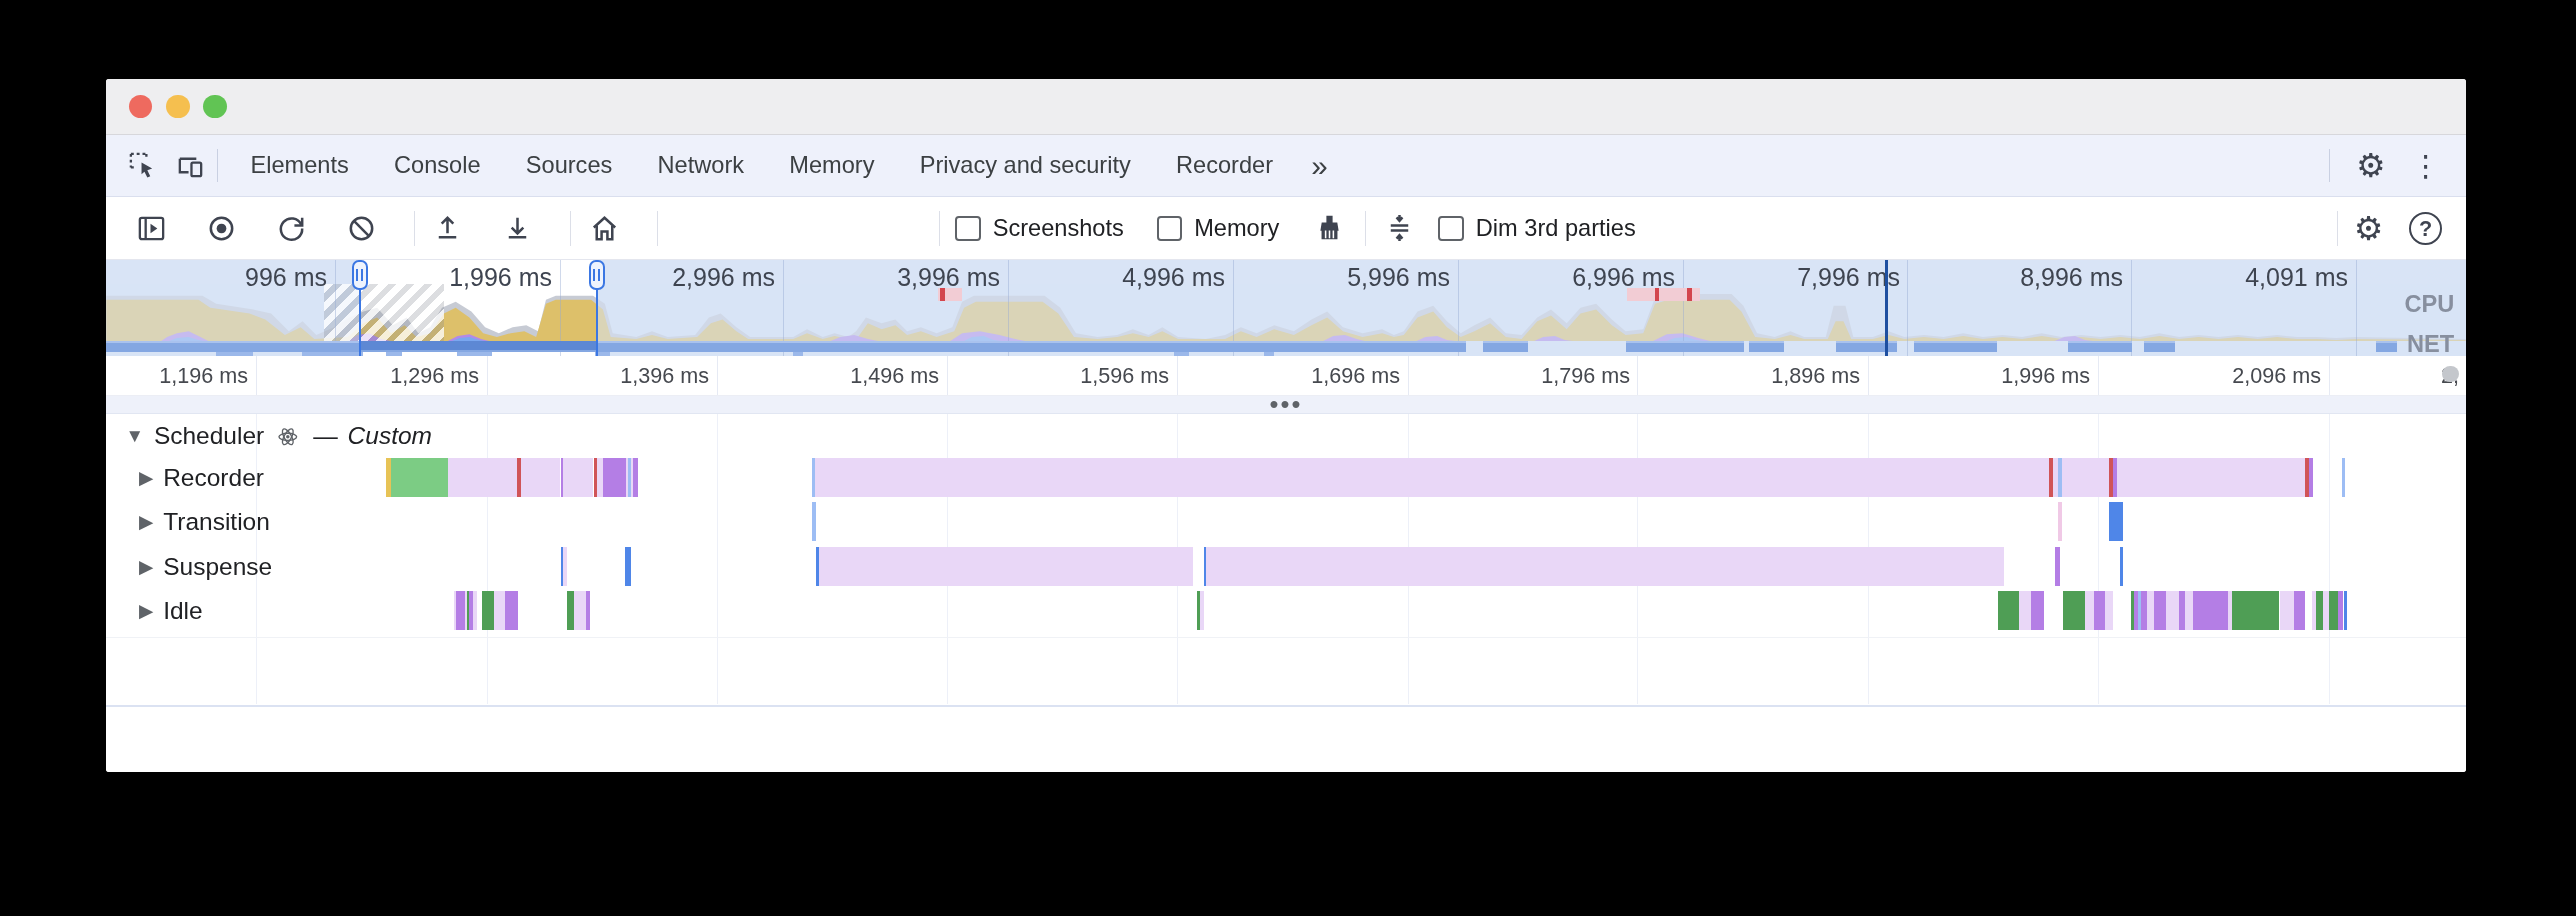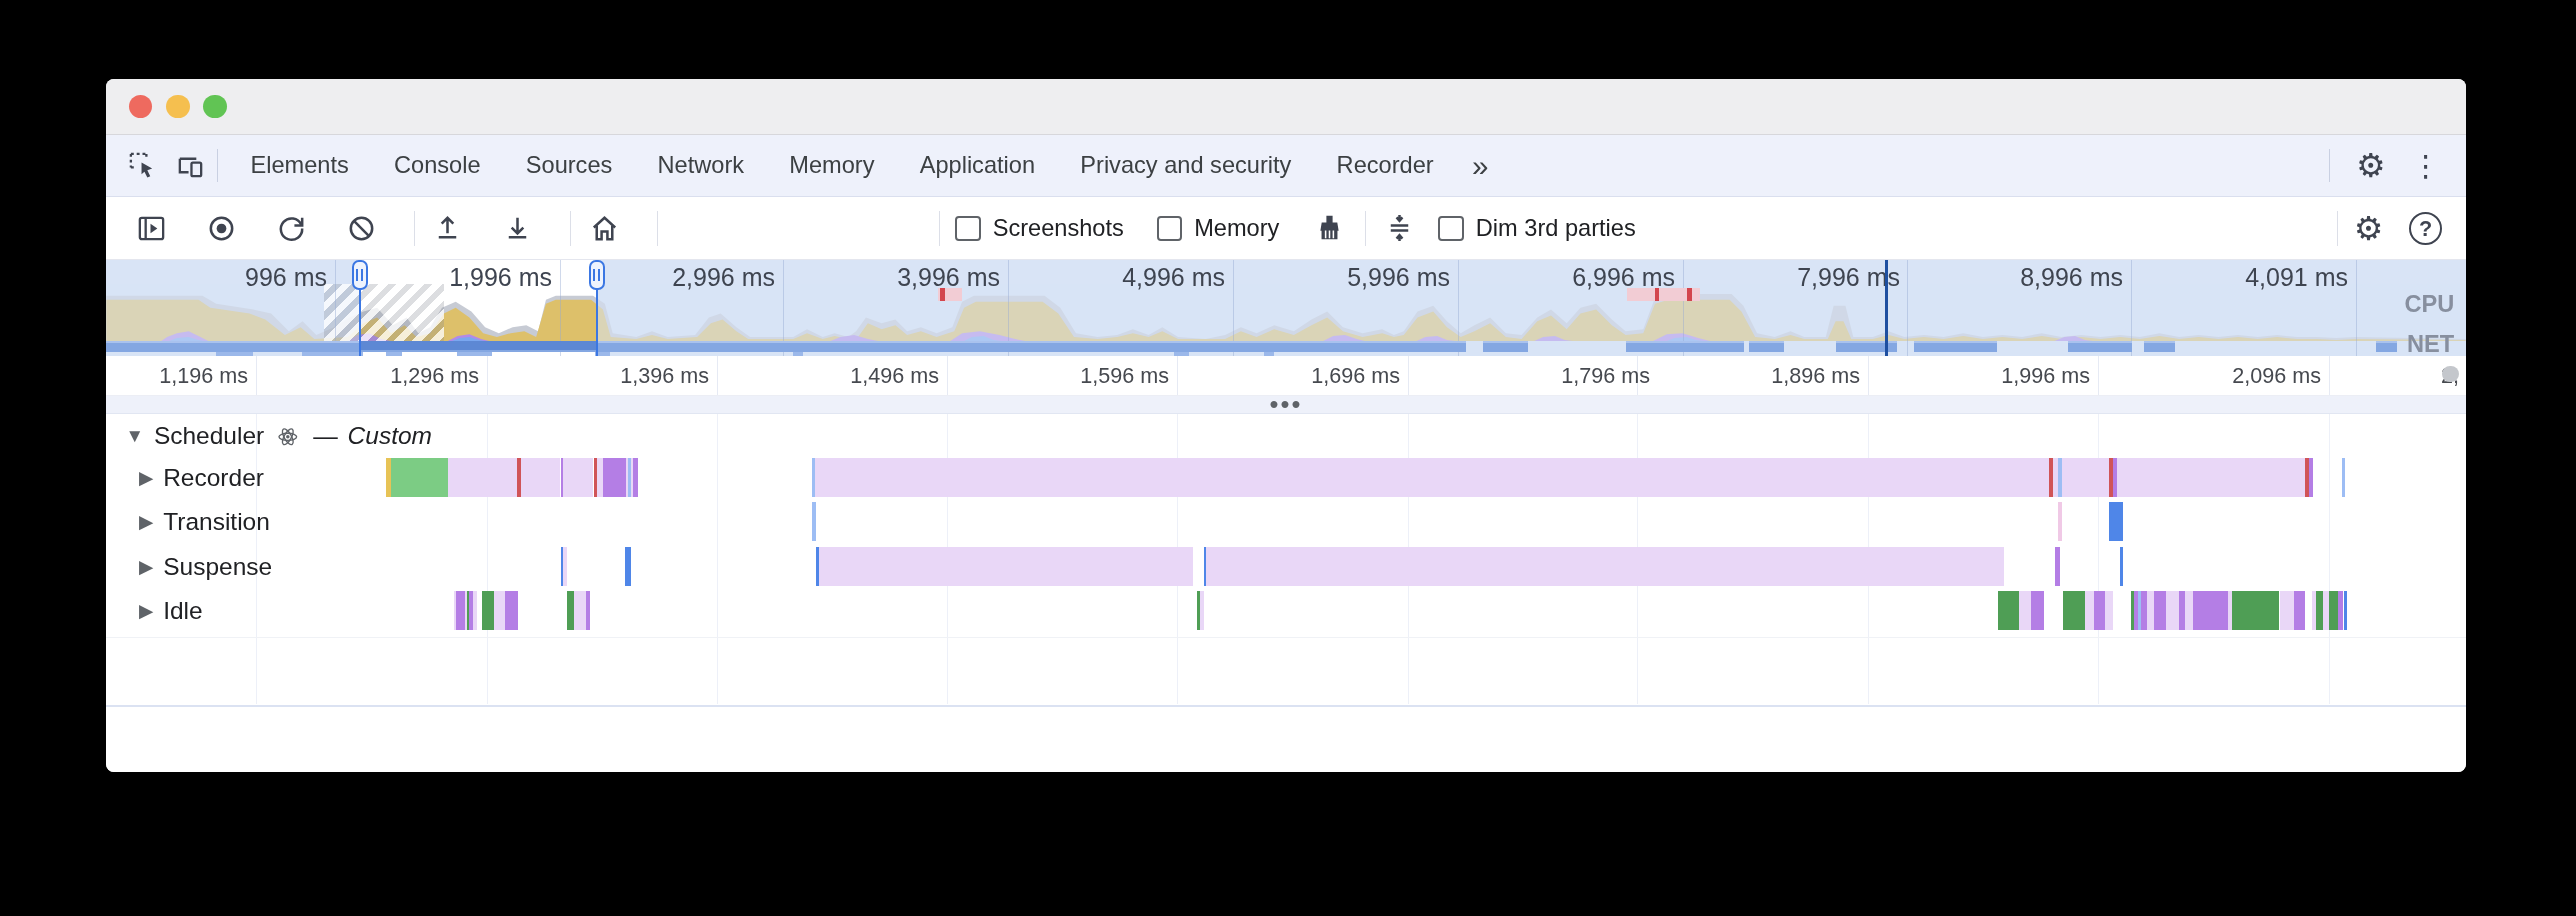--- a/index.html
+++ b/index.html
@@ -1,18 +1,18 @@
 <!DOCTYPE html>
 <html><head>
 <meta charset="utf-8">
 <style>
   html,body{margin:0;padding:0;width:2576px;height:917px;background:#000;overflow:hidden;
     font-family:"Liberation Sans","DejaVu Sans",sans-serif;}
   #win{position:absolute;left:106px;top:79px;width:2360px;height:693px;background:#fff;
-    border-radius:8px;overflow:hidden;box-shadow:0 33px 88px rgba(0,0,0,.6);}
+    border-radius:3px;overflow:hidden;box-shadow:0 33px 88px rgba(0,0,0,.6);}
   
   #titlebar{position:absolute;left:0;top:0;width:100%;height:55px;background:#eeeef0;border-bottom:1px solid #d7d7db;}
   .tl{position:absolute;top:15.7px;width:23.6px;height:23.6px;border-radius:50%;}
   
   #tabrow{position:absolute;left:0;top:56px;width:100%;height:62px;background:#eef1fb;border-bottom:1px solid #dadfee;
     display:flex;align-items:center;}
   .ticon{width:33px;height:33px;flex:0 0 auto;display:flex;align-items:center;justify-content:center;}
   .vsep{width:1px;height:33px;background:#c9d0e2;flex:0 0 auto;margin:0 9.8px;}
   #tab-list{display:flex;align-items:center;height:100%;}
   .tab{position:relative;height:100%;display:flex;align-items:center;padding:0 22.6px;font-size:23.6px;color:#3c4043;cursor:default;white-space:nowrap;}
@@ -98,21 +98,20 @@
         <rect x="17" y="13" width="10" height="14" rx="1.5"></rect>
       </svg>
     </span>
     <span class="vsep"></span>
     <div id="tab-list">
         <div class="tab">Elements</div>
         <div class="tab">Console</div>
         <div class="tab">Sources</div>
         <div class="tab">Network</div>
         <div class="tab">Memory</div>
-        <div class="tab">Application</div>
         <div class="tab">Privacy and security</div>
         <div class="tab">Recorder</div>
       </div>
     <span class="overflow-chevron">»</span>
     <div style="margin-left:auto;display:flex;align-items:center;padding-right:25.5px;">
       <span class="vsep"></span>
       <span class="iconbtn gear-glyph" style="margin:0 25.5px 0 15.7px;">⚙</span>
       <span class="iconbtn kebab-glyph">⋮</span>
     </div>
   </div>
@@ -287,21 +286,21 @@
       <div class="r-label" style="right: 1987px;">1,296 ms</div>
       <div class="r-line" style="left: 611px;"></div>
       <div class="r-label" style="right: 1757px;">1,396 ms</div>
       <div class="r-line" style="left: 841px;"></div>
       <div class="r-label" style="right: 1527px;">1,496 ms</div>
       <div class="r-line" style="left: 1071px;"></div>
       <div class="r-label" style="right: 1297px;">1,596 ms</div>
       <div class="r-line" style="left: 1302px;"></div>
       <div class="r-label" style="right: 1066px;">1,696 ms</div>
       <div class="r-line" style="left: 1531px;"></div>
-      <div class="r-label" style="right: 816px;">1,796 ms</div>
+      <div class="r-label" style="right: 836px;">1,796 ms</div>
       <div class="r-line" style="left: 1762px;"></div>
       <div class="r-label" style="right: 606px;">1,896 ms</div>
       <div class="r-line" style="left: 1992px;"></div>
       <div class="r-label" style="right: 376px;">1,996 ms</div>
       <div class="r-line" style="left: 2223px;"></div>
       <div class="r-label" style="right: 145px;">2,096 ms</div>
     </div>
 
   <div id="dragrow">
     <span>•••</span>

